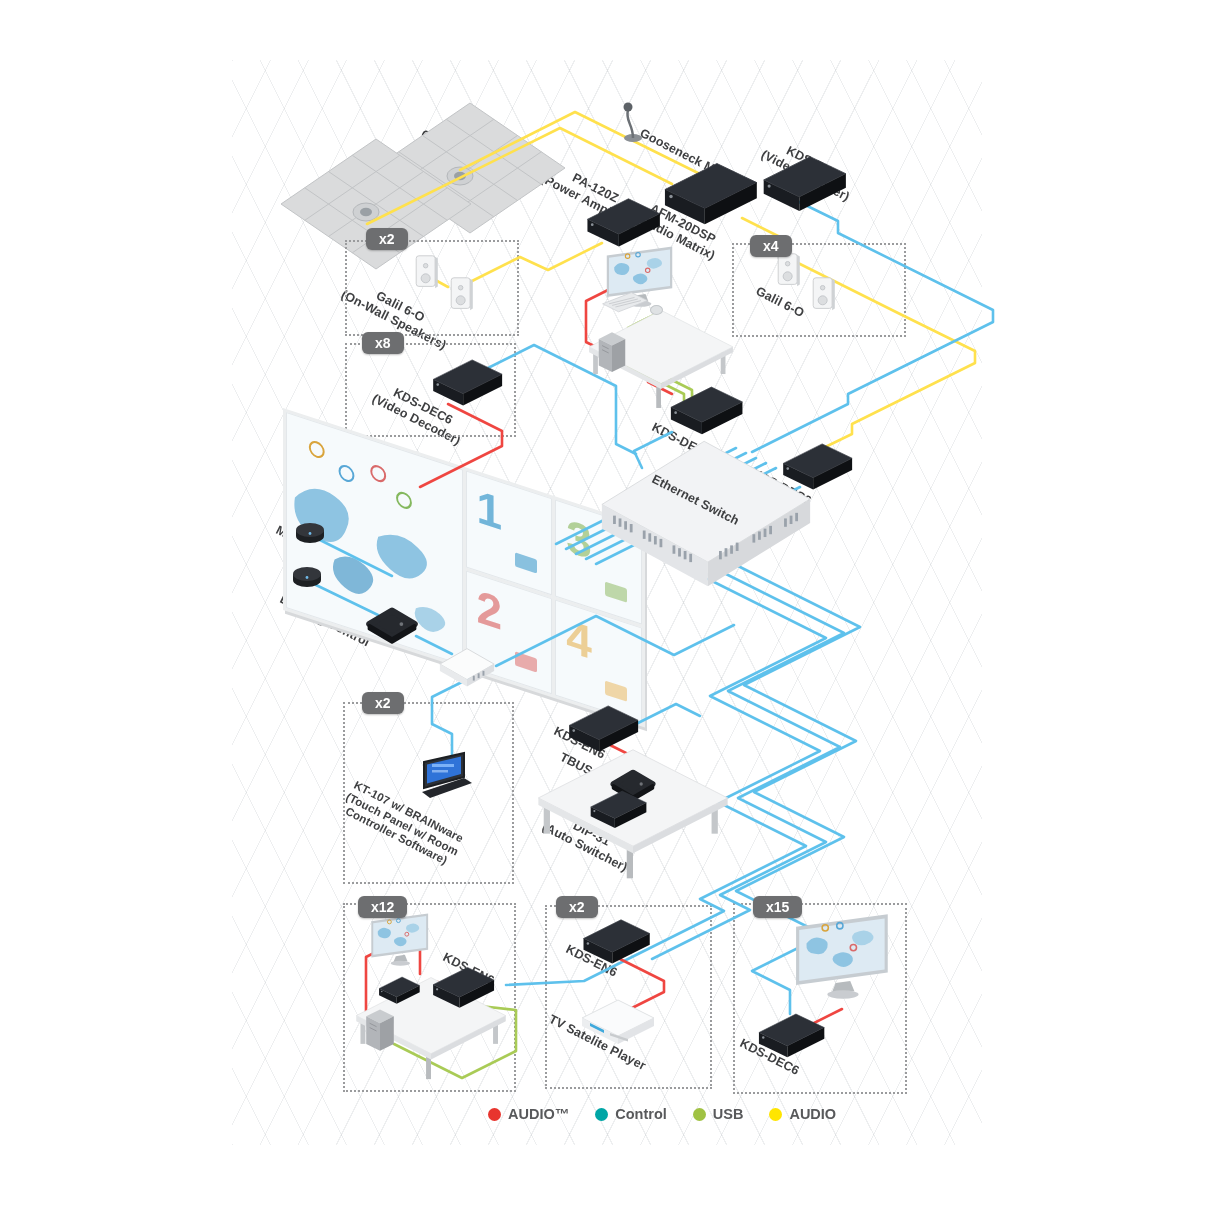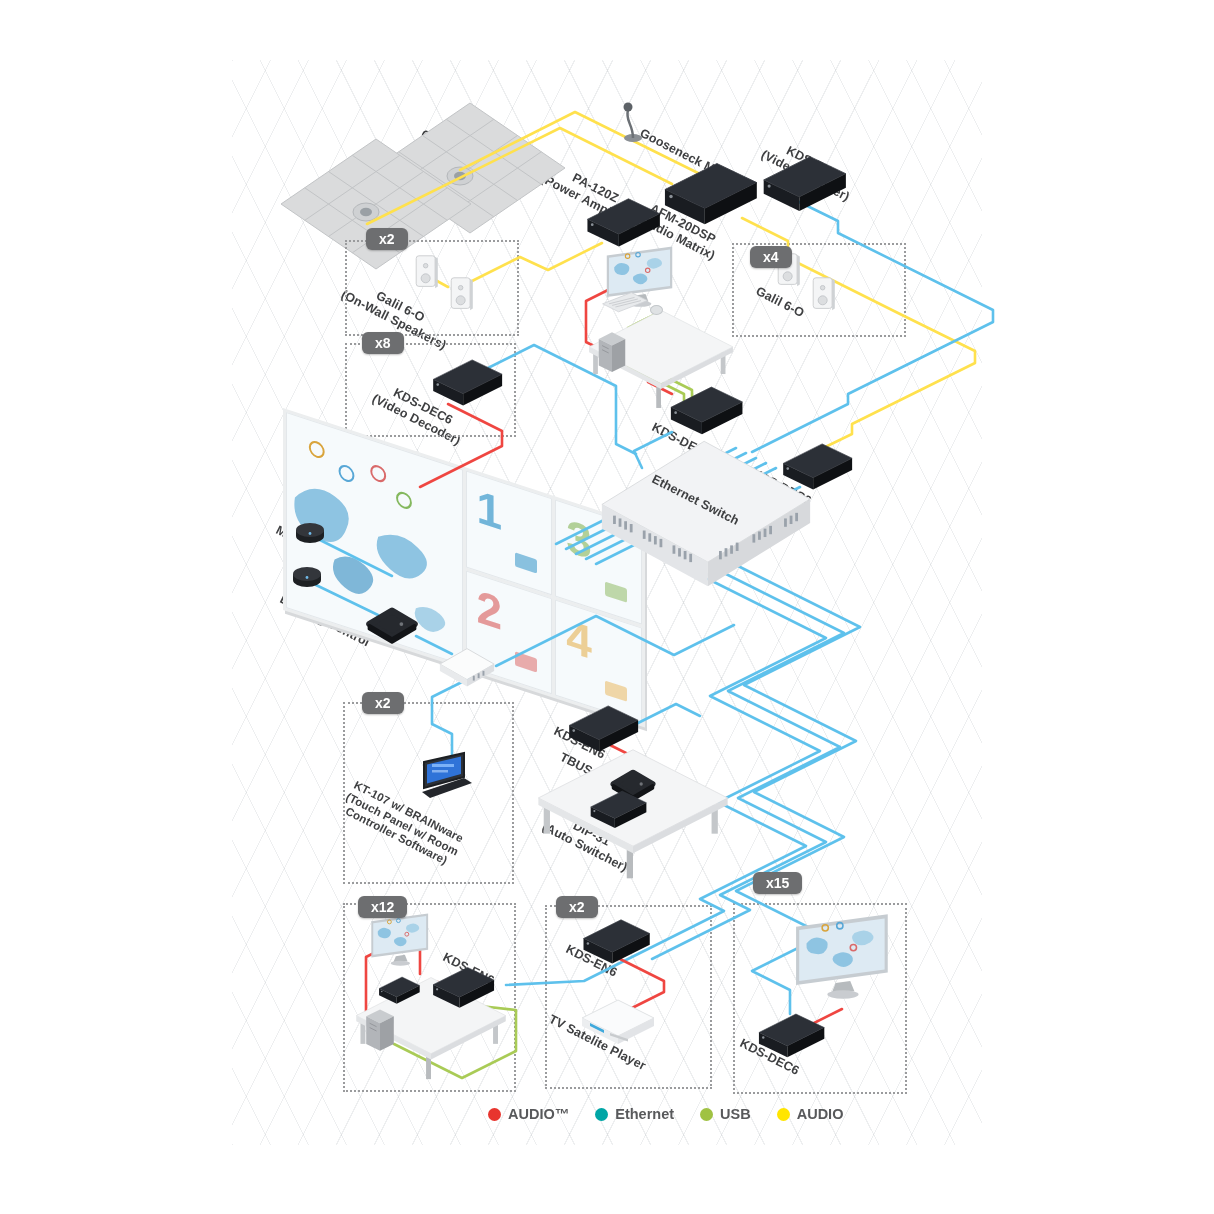--- a/index.html
+++ b/index.html
@@ -265,26 +265,26 @@
 
   <div class="dbox" style="left:345px;top:240px;width:170px;height:92px"></div>
   <div class="dbox" style="left:732px;top:243px;width:170px;height:90px"></div>
   <div class="dbox" style="left:345px;top:343px;width:167px;height:90px"></div>
   <div class="dbox" style="left:343px;top:702px;width:167px;height:178px"></div>
   <div class="dbox" style="left:343px;top:903px;width:169px;height:185px"></div>
   <div class="dbox" style="left:545px;top:905px;width:163px;height:180px"></div>
   <div class="dbox" style="left:733px;top:903px;width:170px;height:187px"></div>
 
   <div class="badge" style="left:366px;top:228px">x2</div>
-  <div class="badge" style="left:750px;top:246px">x4</div>
+  <div class="badge" style="left:750px;top:235px">x4</div>
   <div class="badge" style="left:362px;top:332px">x8</div>
   <div class="badge" style="left:362px;top:692px">x2</div>
   <div class="badge" style="left:358px;top:896px">x12</div>
   <div class="badge" style="left:556px;top:896px">x2</div>
-  <div class="badge" style="left:753px;top:872px">x15</div>
+  <div class="badge" style="left:753px;top:896px">x15</div>
 
   <svg class="dev" style="left:616px;top:98px" width="34" height="46">
       <use href="#gmic"></use>
     </svg>
   <svg class="dev" style="left:582px;top:194px" width="82" height="56">
       <use href="#ibox"></use>
     </svg>
   <svg class="dev" style="left:658px;top:158px" width="104" height="70">
       <use href="#ibox"></use>
     </svg>
@@ -429,21 +429,21 @@
   <div class="lbl" style="left:553px;top:1012px">TV Satelite Player</div>
   <div class="lbl" style="left:744px;top:1036px">KDS-DEC6</div>
 
   <div class="legend">
     <div class="item">
       <span class="dot" style="background-color: rgb(232, 53, 46);"></span>
       <span>AUDIO™</span>
     </div>
     <div class="item">
       <span class="dot" style="background-color: rgb(0, 166, 166);"></span>
-      <span>Ethernet</span>
+      <span>Control</span>
     </div>
     <div class="item">
       <span class="dot" style="background-color: rgb(160, 194, 67);"></span>
       <span>USB</span>
     </div>
     <div class="item">
       <span class="dot" style="background-color: rgb(255, 229, 0);"></span>
       <span>AUDIO</span>
     </div>
   </div>

